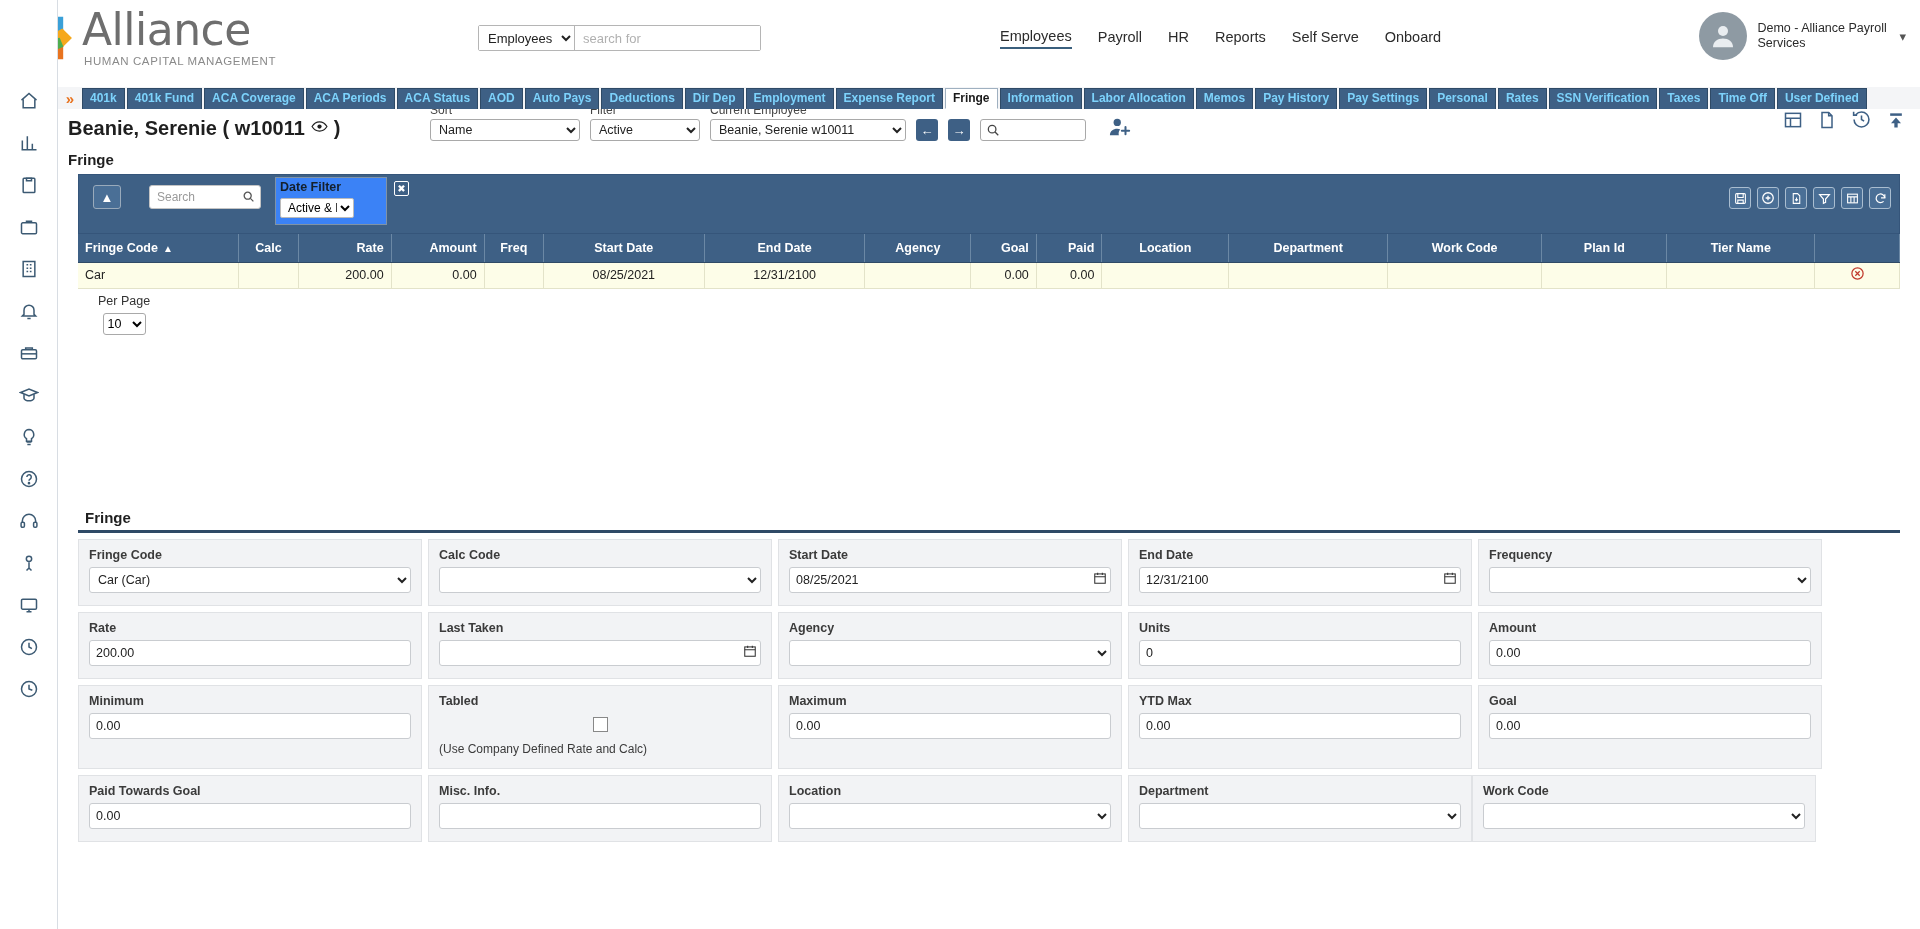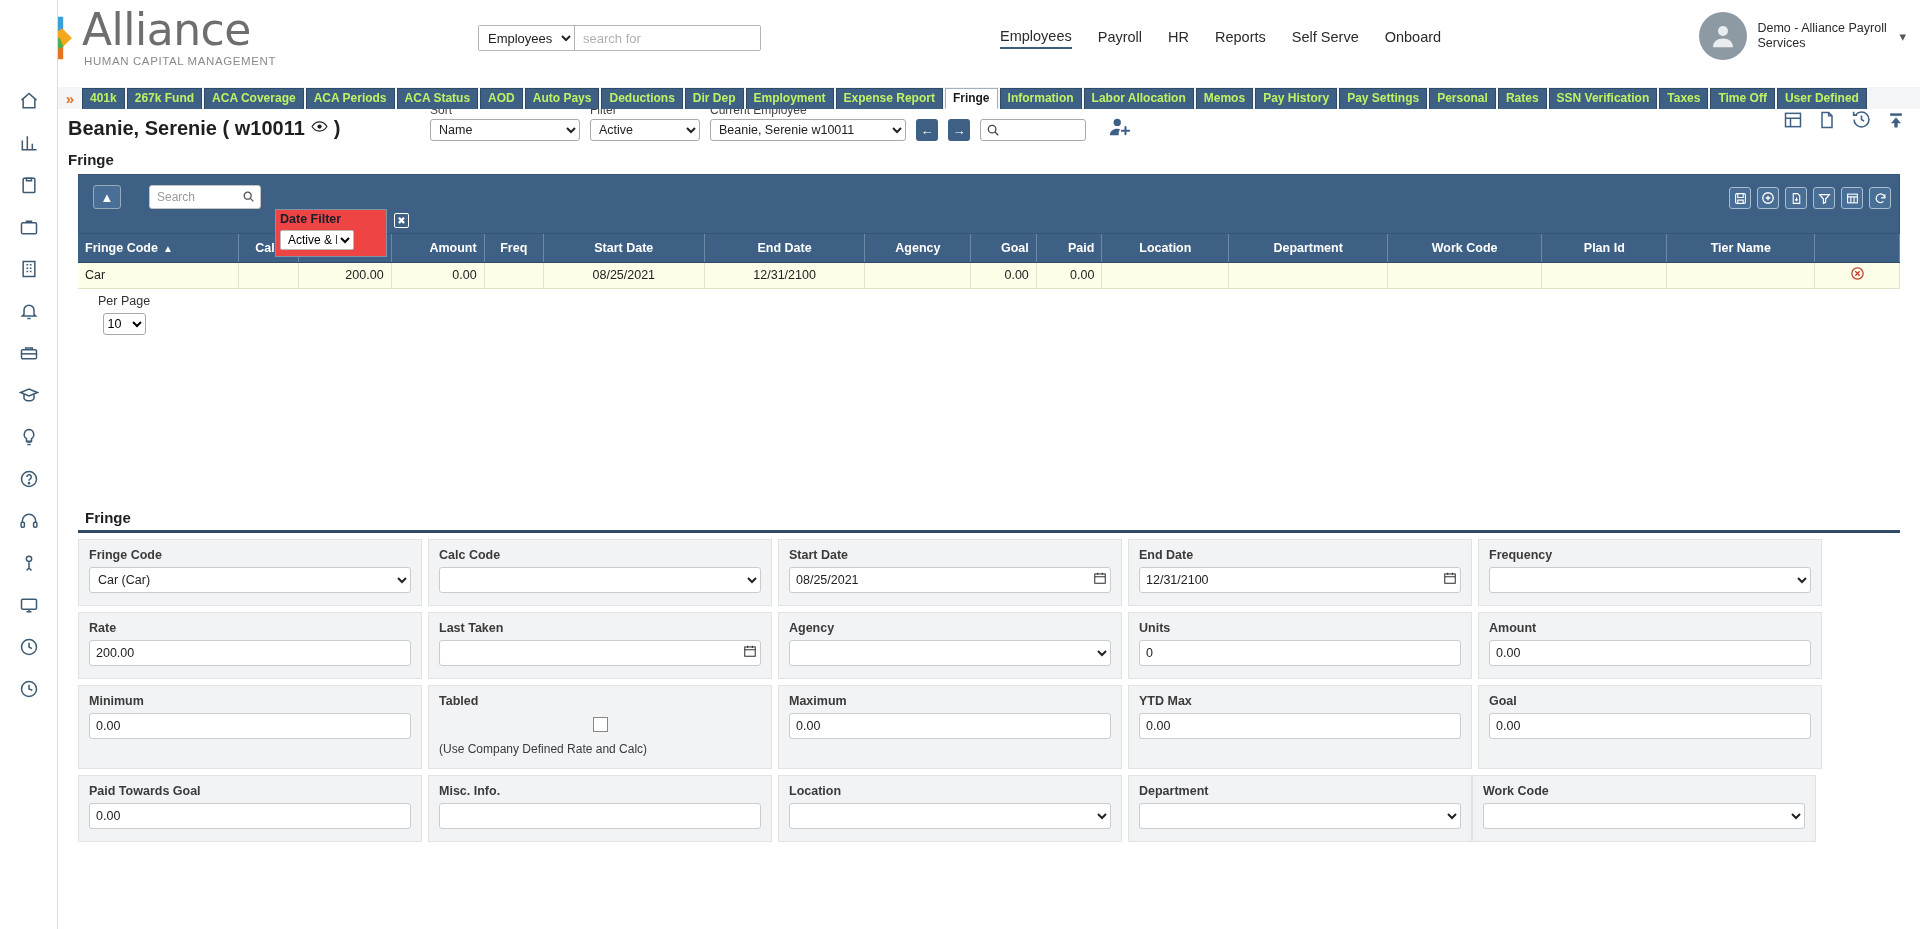--- a/index.html
+++ b/index.html
@@ -84,21 +84,21 @@
   
   #tabstrip {
     position: absolute; left: 58px; top: 87px; width: 1862px; height: 22px;
     background: #f4f5f7; display: flex; align-items: flex-end; z-index: 25;
   }
   #tab-collapse {
     width: 24px; height: 22px; display: flex; align-items: center; justify-content: center;
     color: #e8731f; font-size: 15px; font-weight: bold; cursor: pointer;
   }
   .etab {
-    background: #3e6085; color: #bef264; font-size: 12px; font-weight: bold;
+    background: #3e6085; color: #7dd3fc; font-size: 12px; font-weight: bold;
     padding: 3px 7px 4px 7px; margin-right: 2px; height: 21px;
     border: 1px solid #2f4a66; border-bottom: none; cursor: pointer;
     white-space: nowrap; line-height: 13px;
     font-family: "Liberation Sans", sans-serif;
   }
   .etab.active {
     background: #ffffff; color: #1a1a1a;
     border: 1px solid #9fb0c0; border-bottom: 1px solid #ffffff;
   }
 
@@ -172,21 +172,21 @@
   #grid-search input {
     position: absolute; left: 5px; top: 0; width: 84px; height: 22px;
     border: none; outline: none; font-size: 12px; color: #333;
     font-family: "Liberation Sans", sans-serif;
   }
   #grid-search input::placeholder { color: #9a9a9a; }
   #grid-search .mag { position: absolute; right: 5px; top: 4px; color: #666; }
 
   #date-filter {
     position: absolute; left: 196px; top: 2px; width: 112px; height: 48px;
-    background: #ef4444; border: 1px solid #7f93a7; margin-top: 32px;
+    background: #3b82f6; border: 1px solid #7f93a7;
   }
   #date-filter .df-title {
     font-size: 12.5px; font-weight: bold; color: #14202c; padding: 2px 0 0 4px;
   }
   #df-select {
     position: absolute; left: 4px; top: 20px; width: 74px; height: 20px;
     border: 1px solid #bbb; background: #fff; font-size: 12px; border-radius: 2px;
     font-family: "Liberation Sans", sans-serif; outline: none; padding-left: 3px;
   }
   #df-close {
@@ -430,21 +430,21 @@
         </svg>
     </div>
     <div id="user-name">Demo - Alliance Payroll Services</div>
     <div id="user-caret">▾</div>
   </div>
 </div>
 
 <div id="tabstrip">
   <div id="tab-collapse">»</div>
 <div class="etab">401k</div>
-    <div class="etab">267k Fund</div>
+    <div class="etab">401k Fund</div>
     <div class="etab">ACA Coverage</div>
     <div class="etab">ACA Periods</div>
     <div class="etab">ACA Status</div>
     <div class="etab">AOD</div>
     <div class="etab">Auto Pays</div>
     <div class="etab">Deductions</div>
     <div class="etab">Dir Dep</div>
     <div class="etab">Employment</div>
     <div class="etab">Expense Report</div>
     <div class="etab active">Fringe</div>

